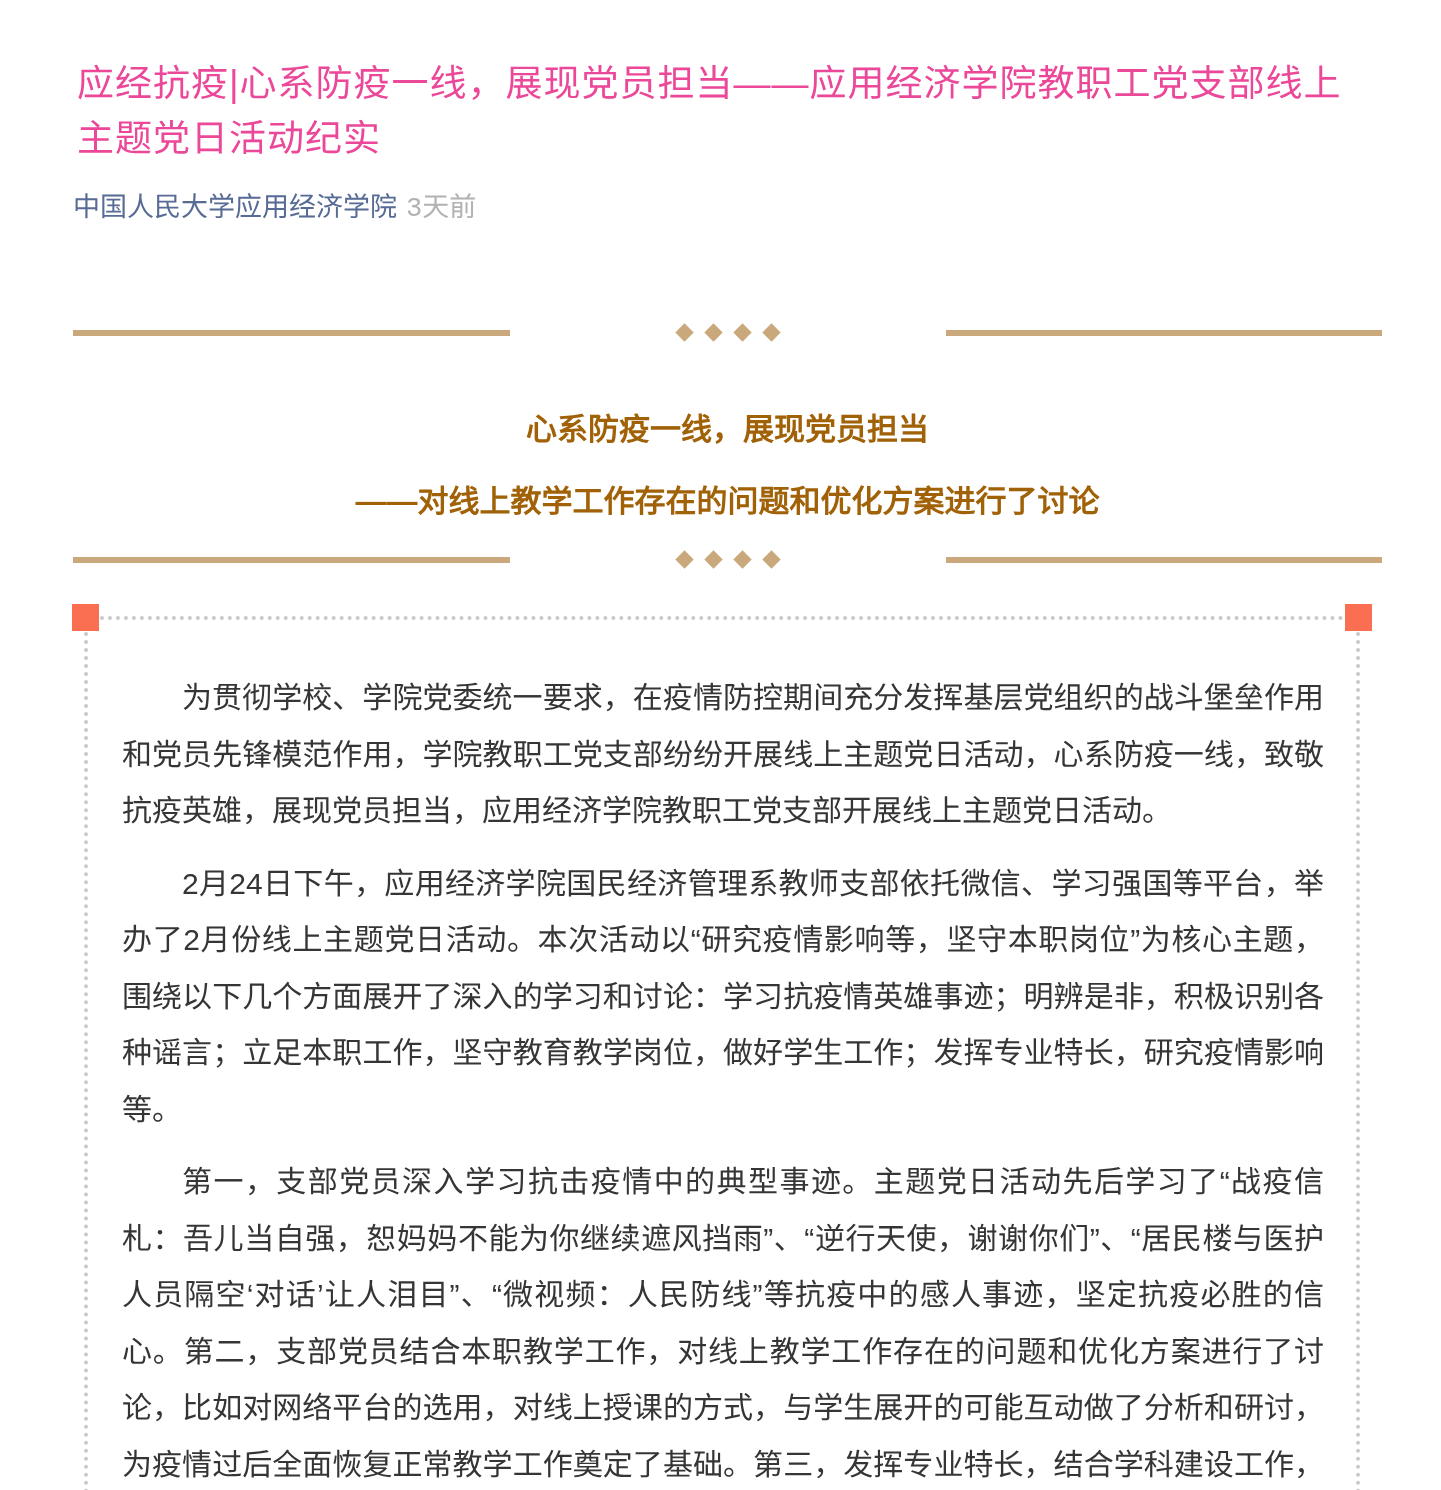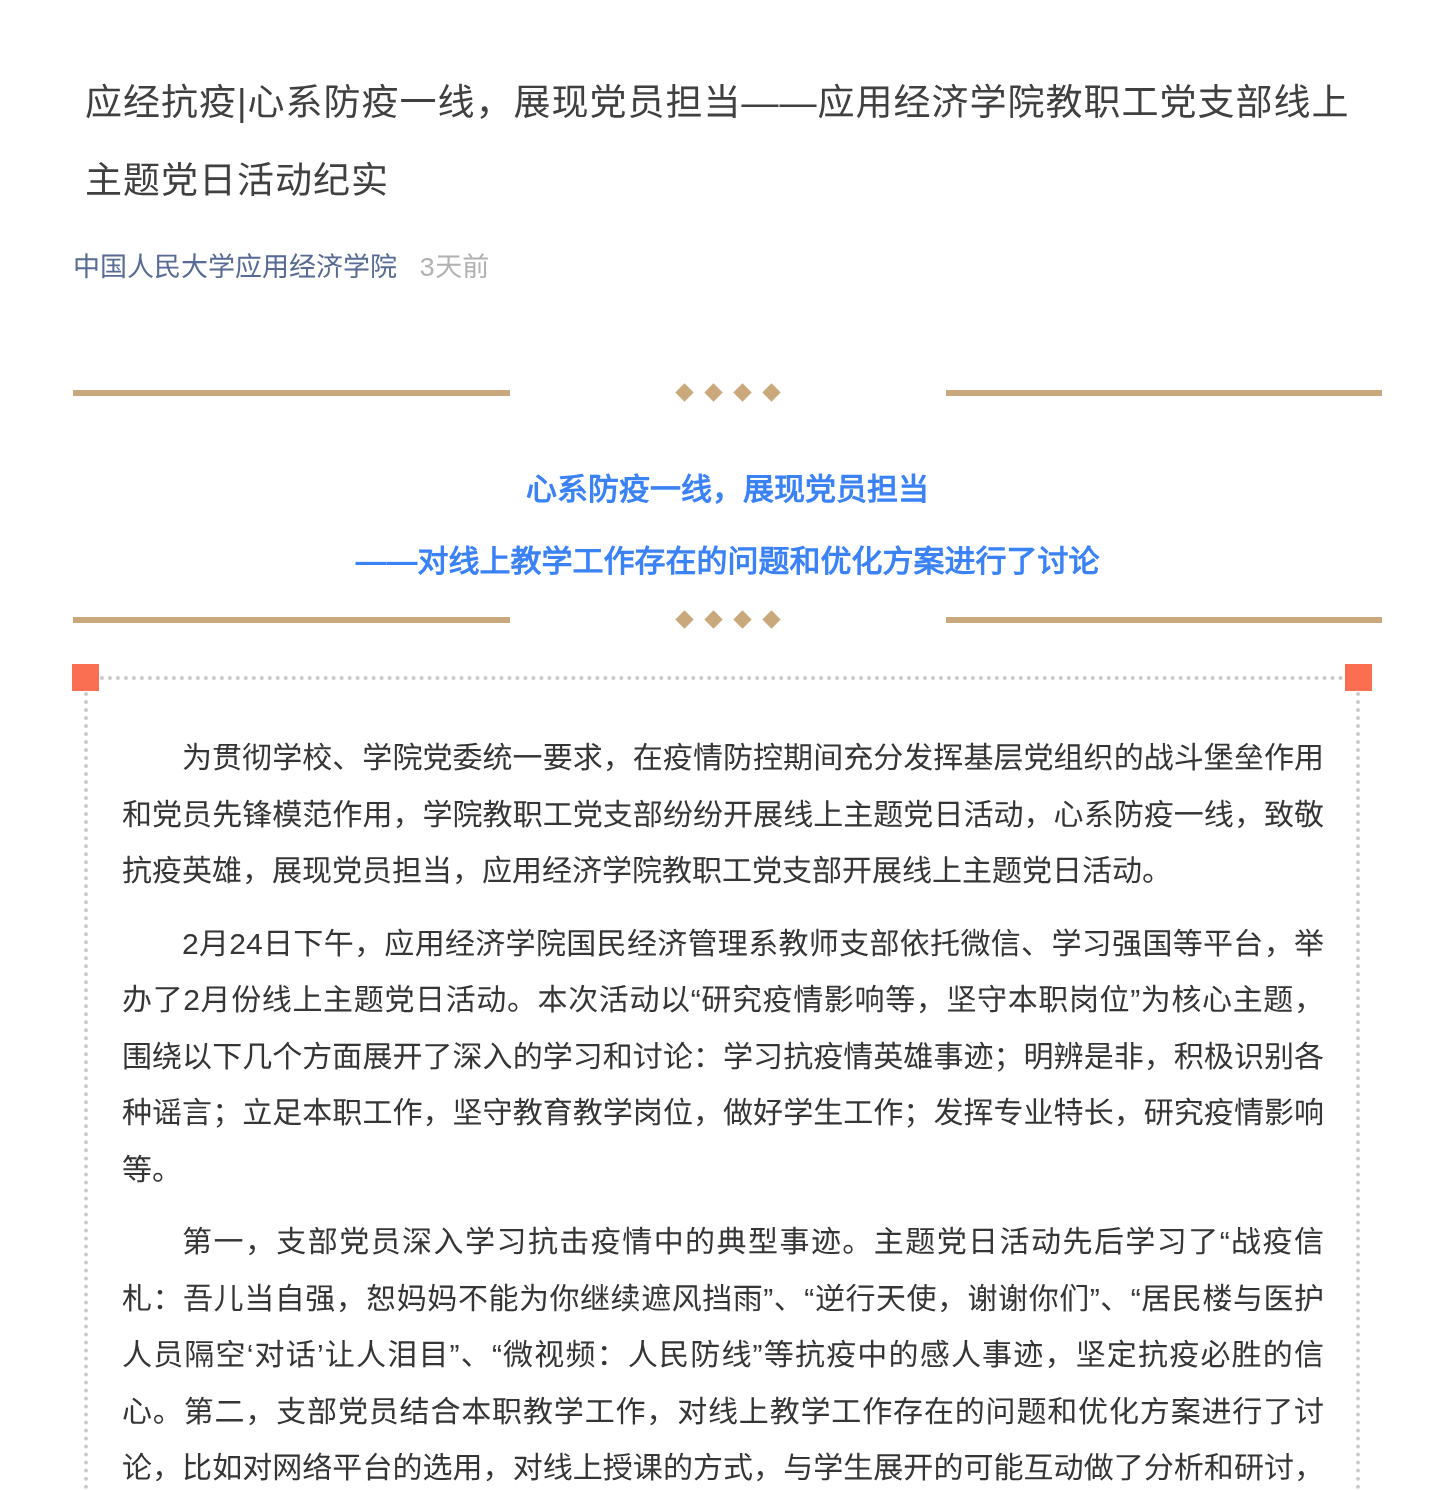--- a/index.html
+++ b/index.html
@@ -14,32 +14,32 @@
   body{
     width:1441px;height:1490px;overflow:hidden;
     background:#ffffff;
     font-family:"Liberation Sans","DejaVu Sans",sans-serif;
     color:var(--text-main);
   }
   .article{
     padding:52px 59px 0 73px;
   }
   .article-title{
-    margin:12px;
+    margin:4px;
     font-size:37px;
-    line-height:78px;
+    line-height:55px;
     font-weight:400;
-    color:#404040;
+    color:#ec4899;
     letter-spacing:1px;
   }
   .meta-row{
-    margin-top:30px;
+    margin-top:24px;
     display:flex;
     align-items:baseline;
-    gap:22px;
+    gap:9px;
     font-size:27px;
     line-height:34px;
   }
   .author-link{
     color:var(--link-blue);
     text-decoration:none;
     cursor:pointer;
   }
   .timestamp{
     color:var(--text-muted);
@@ -67,21 +67,21 @@
     width:13px;height:13px;
     background:var(--accent-tan);
     transform:rotate(45deg);
   }
   .subtitle{
     margin:16px;
     text-align:center;
     font-size:31px;
     line-height:38px;
     font-weight:700;
-    color:#3b82f6;
+    color:#a16207;
   }
   .subtitle.first{margin-top:72px;}
   .subtitle.second{margin-top:34px;}
   .quote-box{
     position:relative;
     margin:50px 22px 0 11px;
     border-top:4px dotted var(--dot-gray);
     border-left:4px dotted var(--dot-gray);
     border-right:4px dotted var(--dot-gray);
     border-bottom:none;

